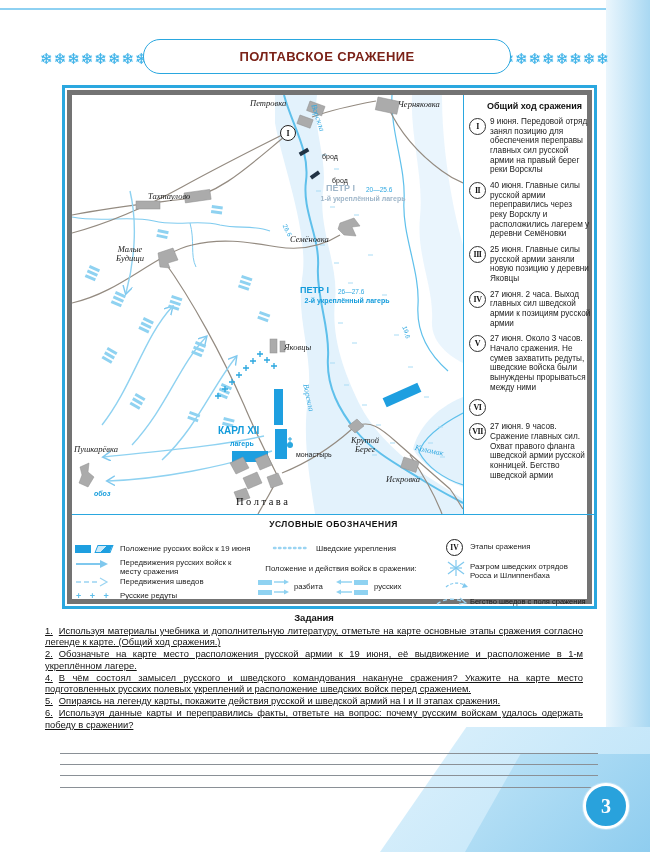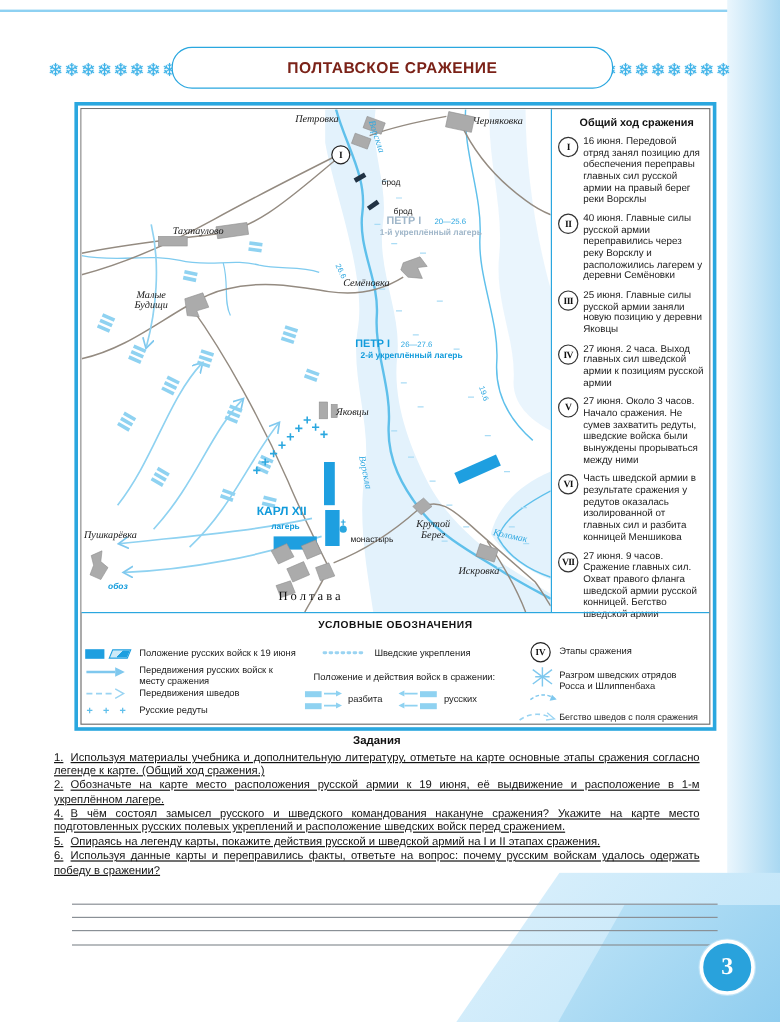--- a/index.html
+++ b/index.html
@@ -13,21 +13,21 @@
            clip-path:polygon(0 100%,32% 0,100% 0,100% 100%);}
   .corner1{right:0;bottom:0;width:185px;height:98px;background:linear-gradient(135deg,#BFE4F7,#8FCDEF);
            clip-path:polygon(0 100%,30% 0,100% 0,100% 100%);}
   .ornament{left:0;top:46px;width:650px;height:28px;overflow:hidden;white-space:nowrap;text-align:center;
             color:#3FB3E8;font-size:15px;letter-spacing:1px;line-height:26px;z-index:2;text-shadow:0 0 1px #8ED1F2;}
   .titlebox{left:143px;top:39px;width:366px;height:33px;background:#fff;border:1.5px solid #2AA7DF;border-radius:17px;
             z-index:3;display:flex;align-items:center;justify-content:center;}
   .titlebox span{color:#7B2218;font-weight:bold;font-size:13px;letter-spacing:.4px;}
   
   .frame-outer{left:62px;top:85px;width:535px;height:524px;border:3px solid #2AA7DF;box-sizing:border-box;background:#fff;}
-  .frame-inner{position:absolute;left:2px;top:2px;right:2px;bottom:2px;border:1px solid #737373;}
+  .frame-inner{position:absolute;left:2px;top:2px;right:2px;bottom:2px;border:5px solid #737373;}
   .map-pane{position:absolute;left:0;top:0;width:391px;height:419px;overflow:hidden;background:#fff;}
   .side-pane{position:absolute;left:391px;top:0;width:132px;height:419px;border-left:1px solid #2AA7DF;
              box-sizing:border-box;padding:4px 4px 0 5px;}
   .legend-pane{position:absolute;left:0;top:419px;width:523px;height:93px;border-top:1px solid #2AA7DF;box-sizing:border-box;}
   
   .lbl-town{font:italic 8.5px "Liberation Serif",serif;color:#1a1a1a;white-space:nowrap;}
   .lbl-wrap{white-space:normal;text-align:center;line-height:1.05;}
   .lbl-city{font:10.5px "Liberation Serif",serif;letter-spacing:2.5px;color:#111;white-space:nowrap;}
   .lbl-blue-big{font:bold 10px "Liberation Sans",sans-serif;color:#129BDB;white-space:nowrap;}
   .lbl-blue{font:bold 7px "Liberation Sans",sans-serif;color:#129BDB;white-space:nowrap;}
@@ -267,41 +267,40 @@
     <span class="abs lbl-river" style="left:344px;top:348px;transform:rotate(12deg)">Коломак</span>
     <span class="abs lbl-date" style="left:216px;top:128px;transform:rotate(65deg)">26.6</span>
     <span class="abs lbl-date" style="left:336px;top:230px;transform:rotate(72deg)">19.6</span>
     <span class="abs stage-dot" style="left:208px;top:30px">I</span>
   </div>
 
   <div class="side-pane">
     <div class="side-header">Общий ход сражения</div>
     <div class="stage-row">
       <span class="stage-circ">I</span>
-      <span class="stage-text">16 июня. Передовой отряд занял позицию для обеспечения переправы главных сил русской армии на правый берег реки Ворсклы</span>
+      <span class="stage-text">9 июня. Передовой отряд занял позицию для обеспечения переправы главных сил русской армии на правый берег реки Ворсклы</span>
     </div>
     <div class="stage-row">
       <span class="stage-circ">II</span>
       <span class="stage-text">40 июня. Главные силы русской армии переправились через реку Ворсклу и расположились лагерем у деревни Семёновки</span>
     </div>
     <div class="stage-row">
       <span class="stage-circ">III</span>
       <span class="stage-text">25 июня. Главные силы русской армии заняли новую позицию у деревни Яковцы</span>
     </div>
     <div class="stage-row">
       <span class="stage-circ">IV</span>
       <span class="stage-text">27 июня. 2 часа. Выход главных сил шведской армии к позициям русской армии</span>
     </div>
     <div class="stage-row">
       <span class="stage-circ">V</span>
       <span class="stage-text">27 июня. Около 3 часов. Начало сражения. Не сумев захватить редуты, шведские войска были вынуждены прорываться между ними</span>
     </div>
     <div class="stage-row">
       <span class="stage-circ">VI</span>
-      <span class="stage-text">Часть шведской армии в результате сражения у редутов оказалась изолированной от главных сил и разбита конницей Меншикова</span>
     </div>
     <div class="stage-row">
       <span class="stage-circ">VII</span>
       <span class="stage-text">27 июня. 9 часов. Сражение главных сил. Охват правого фланга шведской армии русской конницей. Бегство шведской армии</span>
     </div>
   </div>
 
   <div class="legend-pane">
     <div class="leg-header">УСЛОВНЫЕ ОБОЗНАЧЕНИЯ</div>
 

